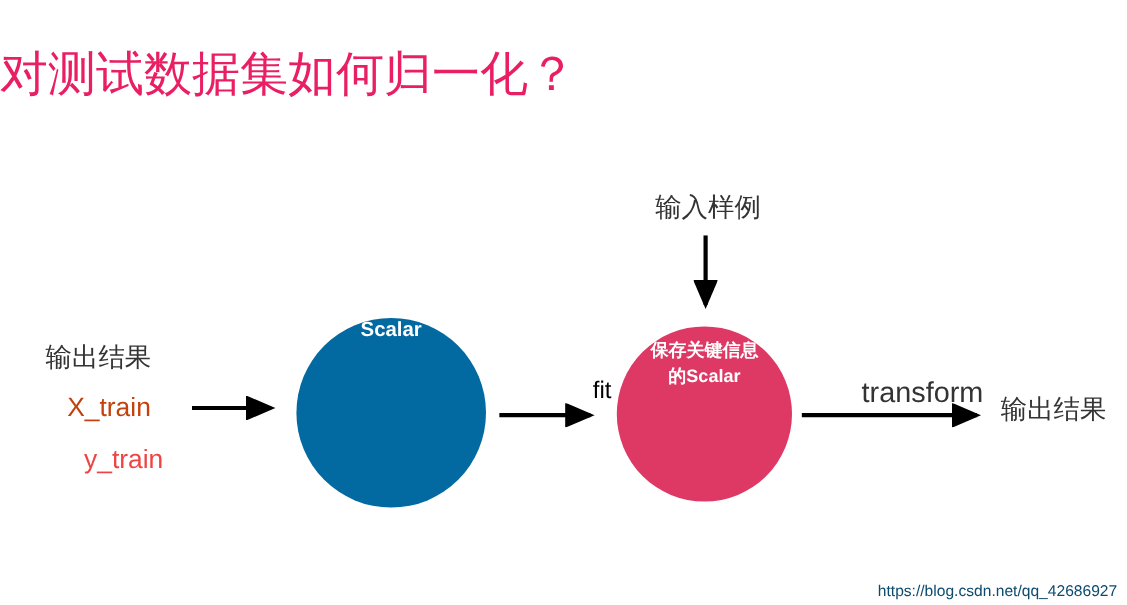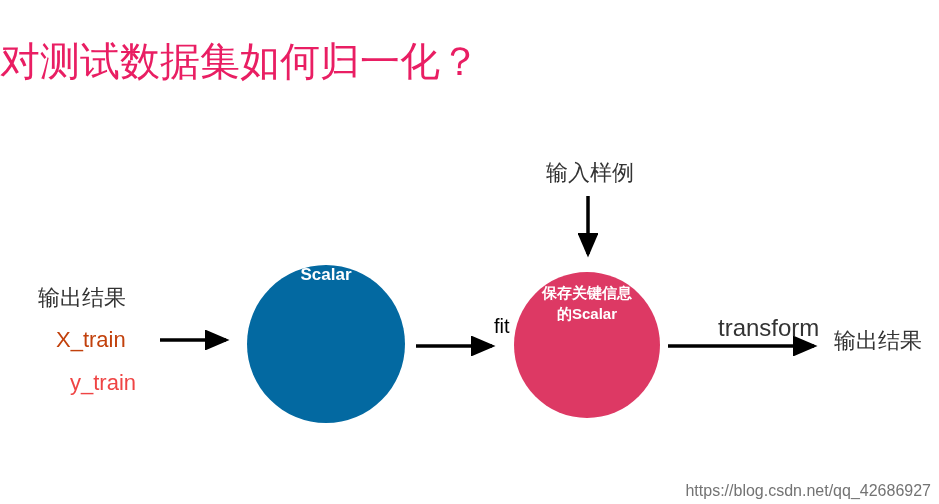--- a/index.html
+++ b/index.html
@@ -101,22 +101,22 @@
     color: #fff;
     font-size: 15px;
     font-weight: 600;
     line-height: 1.4;
     padding: 10px;
   }
   .watermark {
     position: absolute;
     bottom: 4px;
     right: 8px;
-    font-size: 16px;
-    color: #737373;
+    font-size: 13px;
+    color: #0c4a6e;
   }
   svg.arrow {
     position: absolute;
   }
 </style>
 </head>
 <body>
 
 <div class="title">对测试数据集如何归一化？</div>
 

